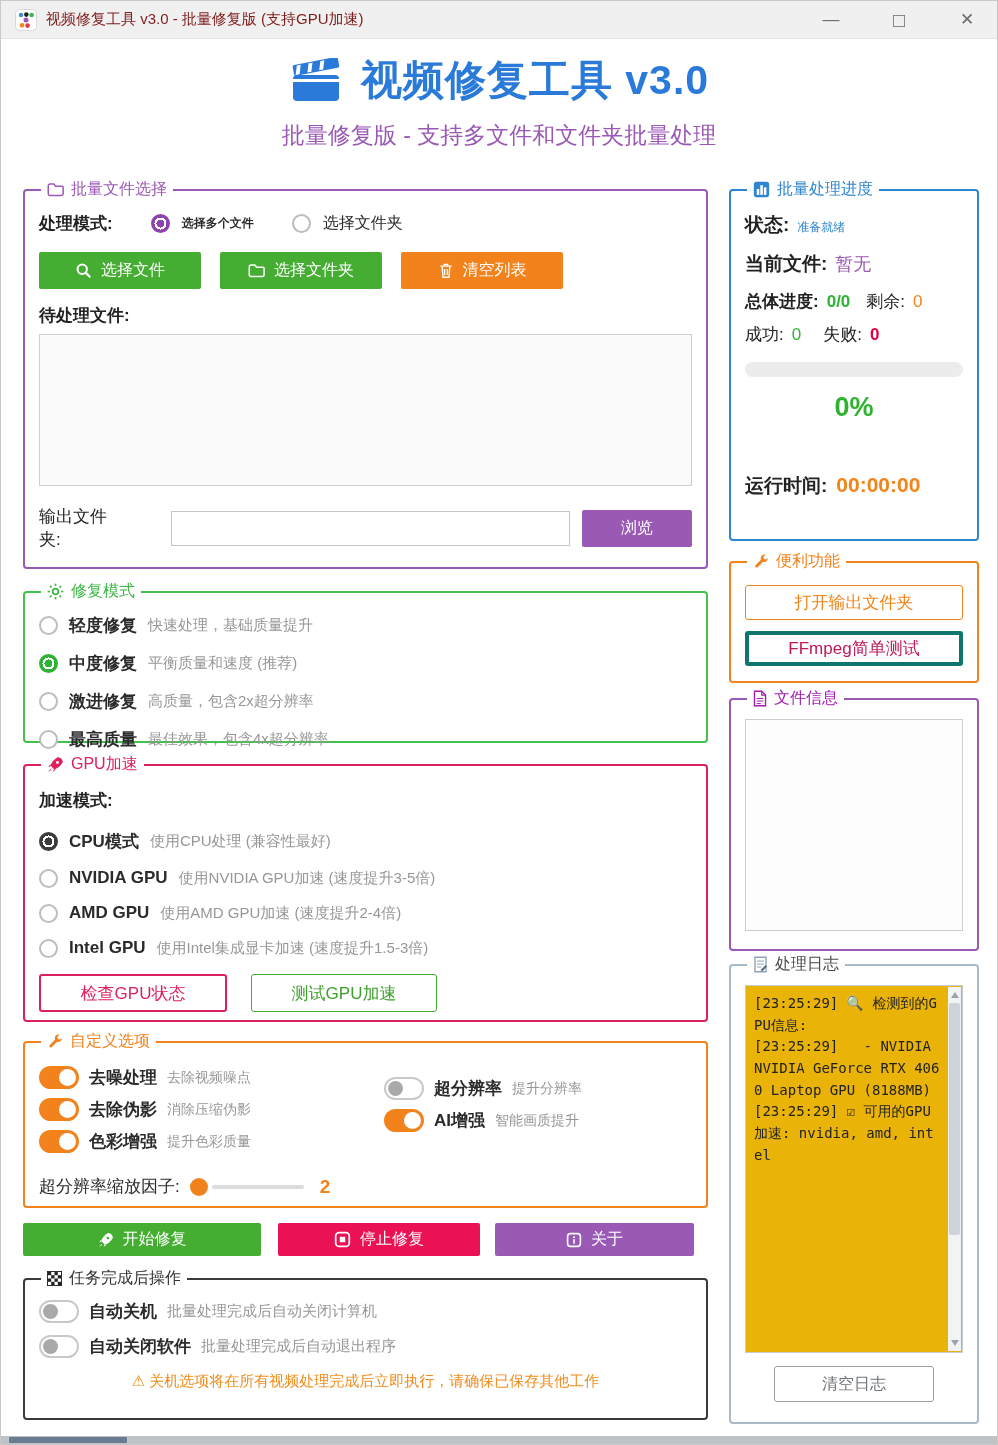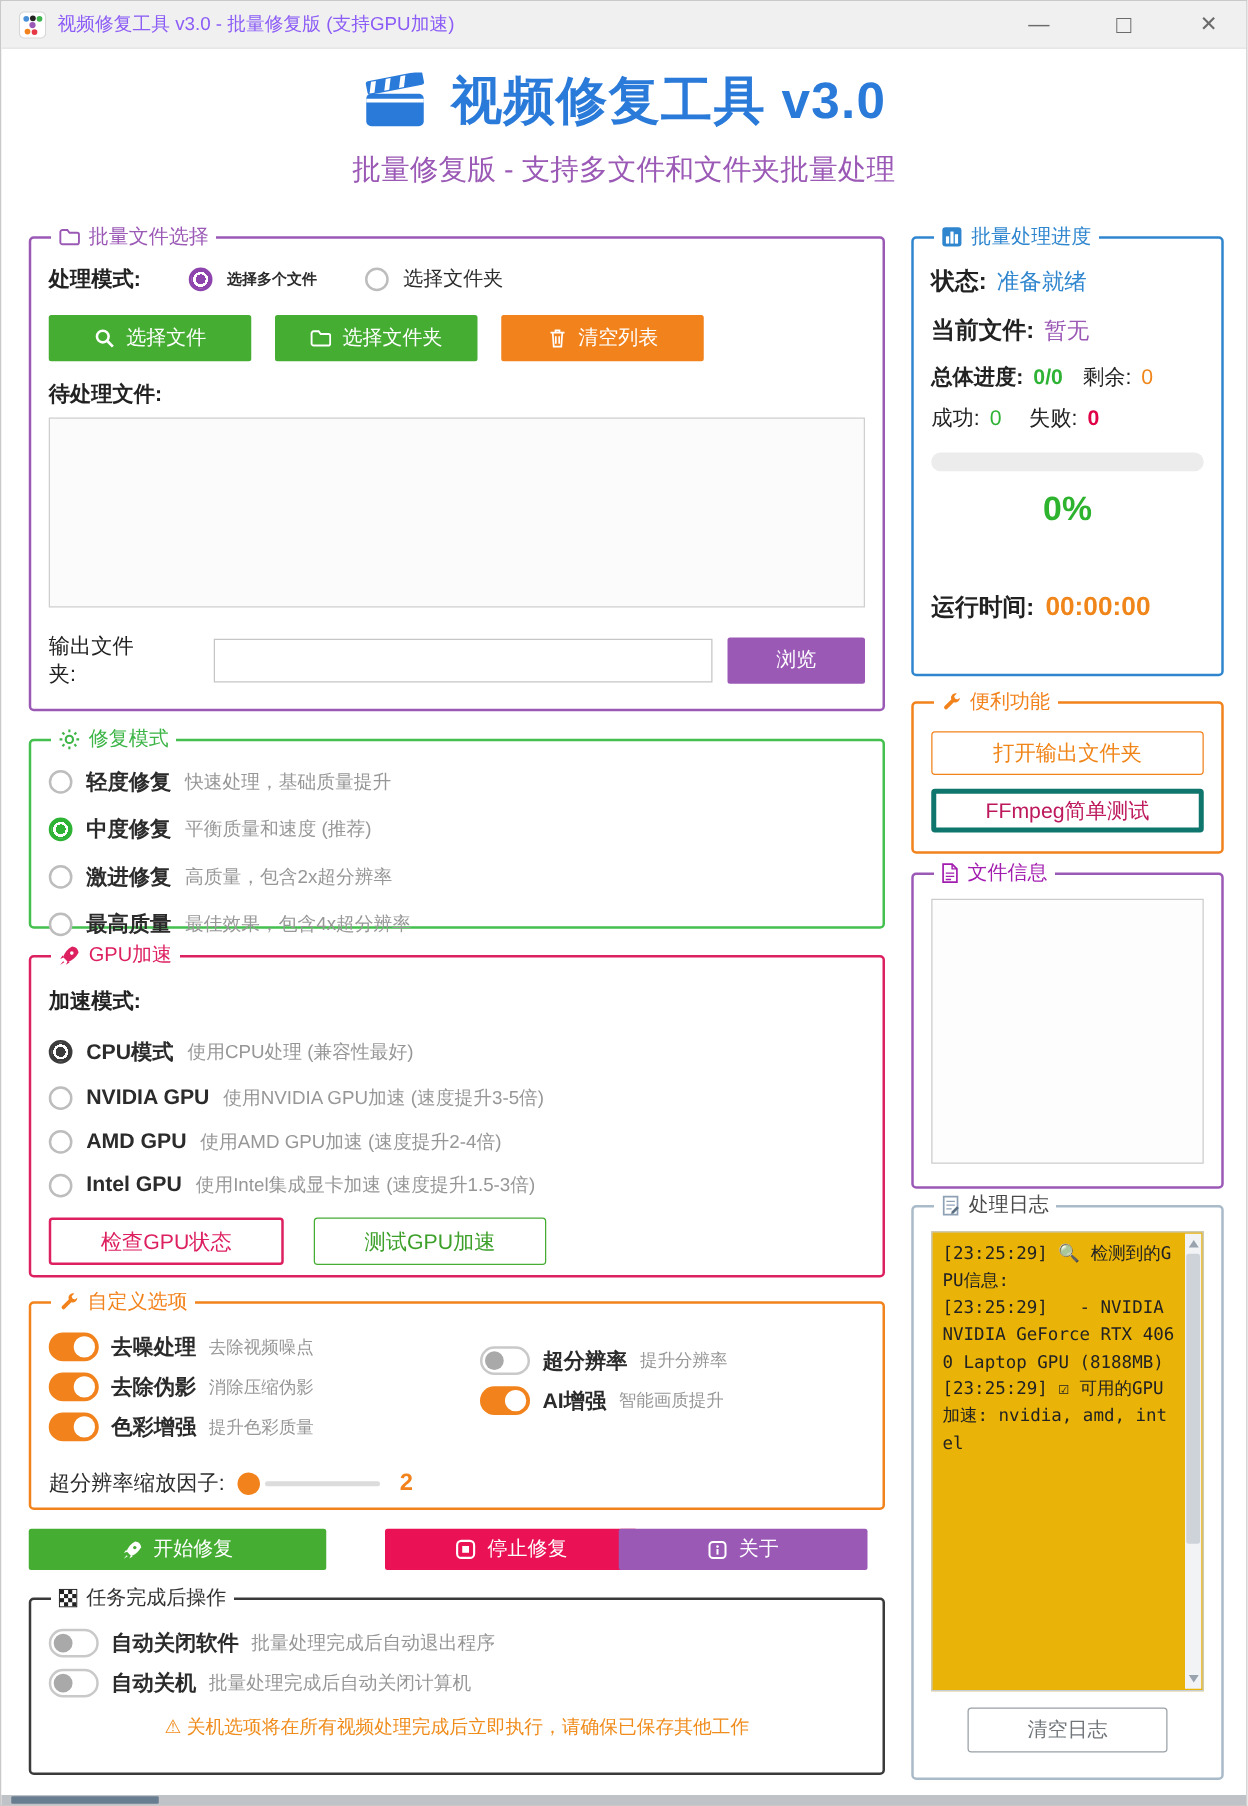--- a/index.html
+++ b/index.html
@@ -5,21 +5,21 @@
   * { box-sizing: border-box; margin: 0; padding: 0; }
   html,body { background:#e8e8e8; }
   body { font-family:"Liberation Sans","DejaVu Sans",sans-serif; }
   .window { position:relative; width:998px; height:1445px; background:#fff; overflow:hidden;
             border:1px solid #c9c9c9; }
 
   
   .titlebar { position:absolute; top:0; left:0; right:0; height:38px; background:#f1f0f0;
               display:flex; align-items:center; padding:0 14px; border-bottom:1px solid #e3e3e3; }
   .app-icon { width:22px; height:22px; margin-right:9px; display:inline-flex; }
-  .titlebar-text { font-size:15px; color:#8b5cf6; }
+  .titlebar-text { font-size:15px; color:#7f1d1d; }
   .win-controls { position:absolute; right:14px; top:0; height:38px; display:flex; align-items:center; gap:36px; }
   .win-btn { width:32px; text-align:center; font-size:17px; color:#6b6b6b; cursor:default; line-height:38px; }
 
   
   .header { position:absolute; top:52px; left:0; right:0; text-align:center; }
   .header-line { display:flex; align-items:center; justify-content:center; gap:16px; }
   .header-title { font-size:41px; font-weight:bold; color:#2a7ad9; letter-spacing:1px; }
   .header-sub { margin-top:12px; font-size:23px; color:#9b59b6; }
 
   
@@ -94,28 +94,28 @@
   .custom-col-right { margin-top:14px; }
   .slider-row { display:flex; align-items:center; margin-top:22px; }
   .slider-label { font-size:17px; color:#2b2b2b; }
   .slider-knob { width:18px; height:18px; border-radius:50%; background:#f2821c; margin-left:10px; }
   .slider-track { width:92px; height:4px; background:#dcdcdc; border-radius:2px; margin-left:4px; }
   .slider-value { font-size:19px; font-weight:bold; color:#f2821c; margin-left:16px; }
 
   
   .action-btn { position:absolute; height:33px; }
   .btn-start { left:22px;  top:1222px; width:238px; }
-  .btn-stop  { left:277px; top:1222px; width:202px;margin-left:30px; }
+  .btn-stop  { left:277px; top:1222px; width:202px; }
   .btn-about { left:494px; top:1222px; width:199px; }
 
   .warning-text { margin-top:14px; text-align:center; font-size:15px; color:#f08c1c; }
 
   
   .prog-row { display:flex; align-items:baseline; gap:8px; margin-top:13px; flex-wrap:wrap; }
-  .v-blue   { color:#2f86cf; font-size:18px; }
+  .v-blue   { color:#2f86cf; font-size:12px; }
   .v-purple { color:#9b59b6; font-size:18px; }
   .v-green-b{ color:#2eb335; font-size:17px; font-weight:bold; }
   .v-green  { color:#2eb335; font-size:17px; }
   .v-orange { color:#f08519; font-size:17px; }
   .v-red    { color:#e00045; font-size:17px; font-weight:bold; }
   .plain-label { font-size:17px; color:#222; }
   .progressbar { margin-top:16px; height:15px; border-radius:8px; background:#ececec; }
   .percent { margin-top:15px; text-align:center; font-size:27px; font-weight:bold; color:#2db32d; }
   .runtime-row { display:flex; align-items:baseline; gap:9px; margin-top:50px; }
   .runtime-val { font-size:21px; font-weight:bold; color:#f08519; }
@@ -415,29 +415,29 @@
               <rect x="11.5" y="4.5" width="3.5" height="3.5"></rect>
               <rect x="1" y="8" width="3.5" height="3.5"></rect>
               <rect x="8" y="8" width="3.5" height="3.5"></rect>
               <rect x="4.5" y="11.5" width="3.5" height="3.5"></rect>
               <rect x="11.5" y="11.5" width="3.5" height="3.5"></rect>
             </g>
           </svg>
         </span>
       <span>任务完成后操作</span>
     </legend>
+    <div class="tog-row">
+      <span class="toggle off"></span>
+      <span class="tog-label">自动关机</span>
+      <span class="tog-desc" style="font-size:15px;">批量处理完成后自动关闭计算机</span>
+    </div>
     <div class="tog-row" style="margin-top:12px;">
       <span class="toggle off"></span>
       <span class="tog-label">自动关闭软件</span>
       <span class="tog-desc" style="font-size:15px;">批量处理完成后自动退出程序</span>
-    </div>
-    <div class="tog-row">
-      <span class="toggle off"></span>
-      <span class="tog-label">自动关机</span>
-      <span class="tog-desc" style="font-size:15px;">批量处理完成后自动关闭计算机</span>
     </div>
     <div class="warning-text">⚠ 关机选项将在所有视频处理完成后立即执行，请确保已保存其他工作</div>
   </fieldset>
 
   <fieldset class="fs-progress">
     <legend>
       <span class="icon">
           <svg width="17" height="17" viewBox="0 0 20 20">
             <rect x="1" y="1" width="18" height="18" rx="3" fill="#2f86cf"></rect>
             <rect x="4.4" y="9.5" width="3" height="6.8" fill="#fff"></rect>

